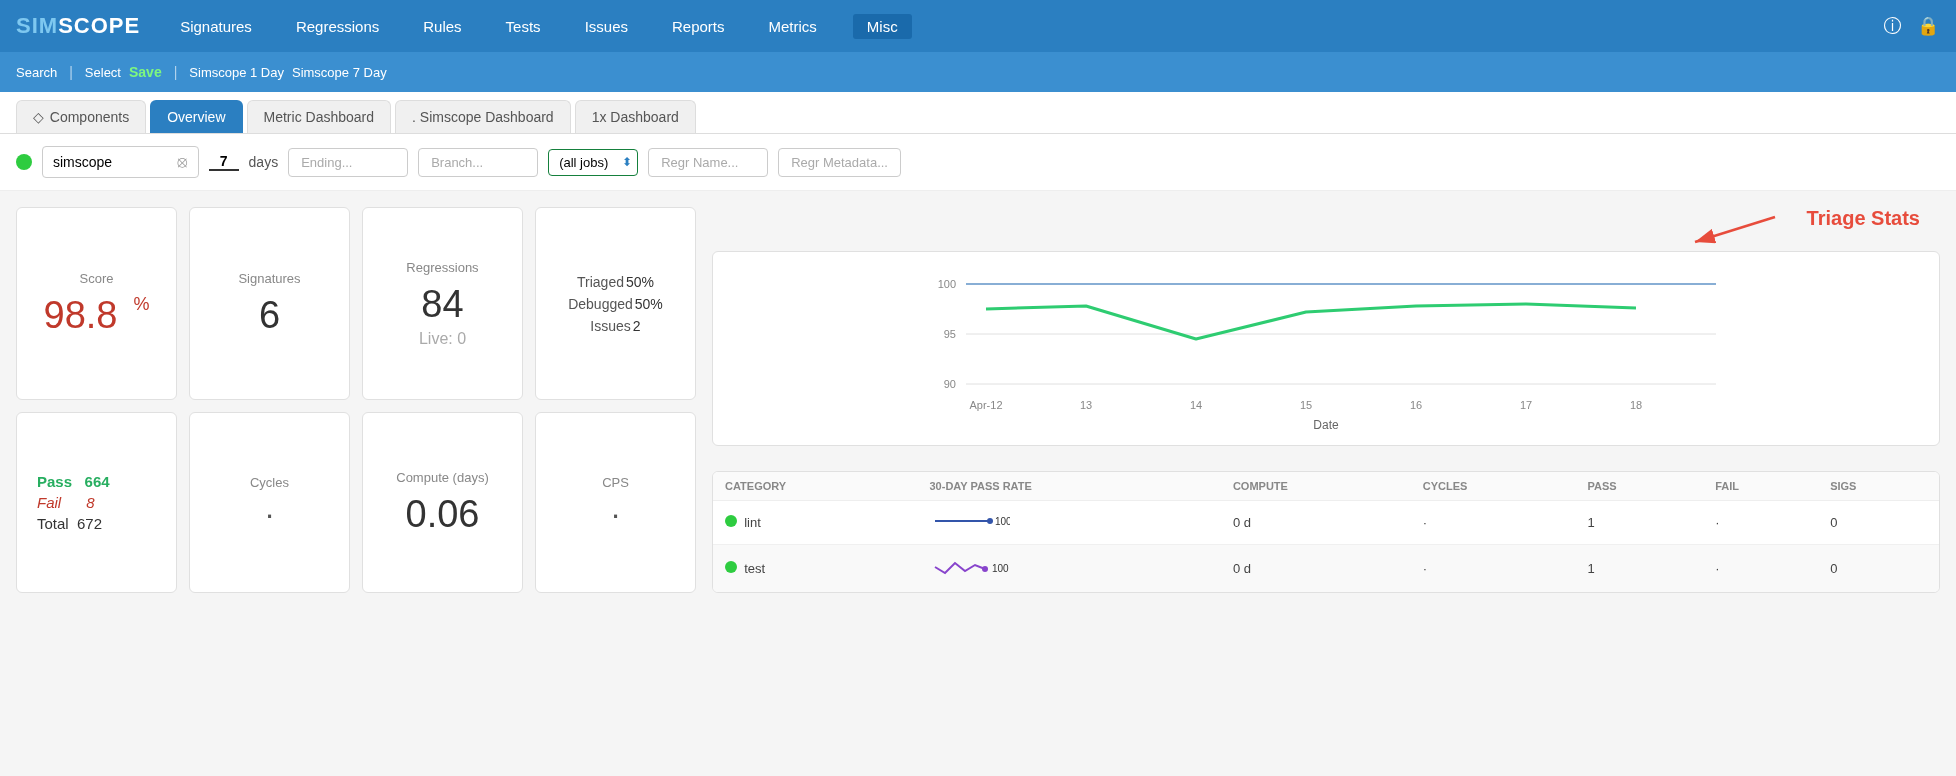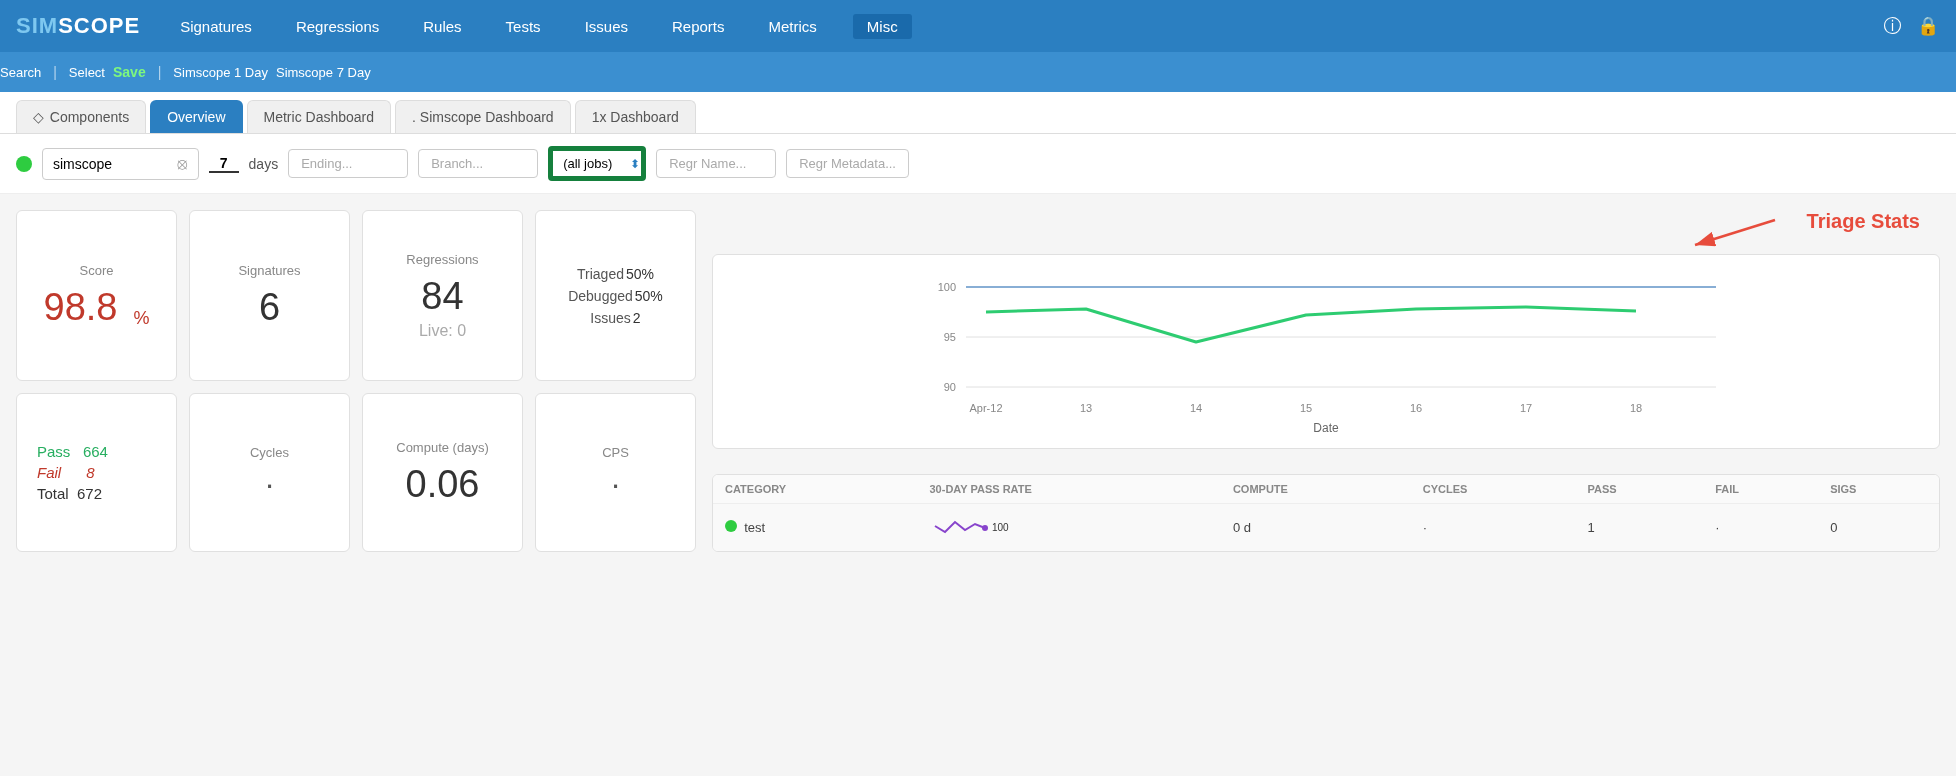--- a/index.html
+++ b/index.html
@@ -49,21 +49,21 @@
       color: white;
       font-size: 18px;
       cursor: pointer;
     }
 
     
     .sub-nav {
       background: #3b8fd0;
       display: flex;
       align-items: center;
-      padding: 0 0;
+      padding: 0 16px;
       height: 40px;
       gap: 8px;
     }
     .sub-nav-item {
       color: white;
       font-size: 13px;
       cursor: pointer;
     }
     .sub-nav-sep {
       color: rgba(255,255,255,0.6);
@@ -159,21 +159,21 @@
       padding: 6px 12px;
       font-size: 13px;
       color: #aaa;
       background: white;
       min-width: 120px;
     }
     .select-wrapper {
       position: relative;
     }
     .select-wrapper select {
-      border: 5px solid #15803d;
+      border: 1px solid #15803d;
       border-radius: 4px;
       padding: 5px 28px 5px 10px;
       font-size: 13px;
       background: white;
       appearance: none;
       cursor: pointer;
     }
     .select-wrapper::after {
       content: '⬍';
       position: absolute;
@@ -252,21 +252,21 @@
     }
     .triage-key { color: #555; }
     .triage-val { color: #333; font-weight: 500; }
     .pass-fail-card {
       display: flex;
       flex-direction: column;
       align-items: flex-start;
       padding: 16px 20px;
       gap: 4px;
     }
-    .pass-row { color: #27ae60; font-size: 15px; font-weight: 400; }
+    .pass-row { color: #27ae60; font-size: 15px; font-weight: 700; }
     .fail-row { color: #c0392b; font-size: 15px; font-weight: 500; font-style: italic; }
     .total-row { color: #333; font-size: 15px; font-weight: 500; }
     .dot-value {
       font-size: 32px;
       color: #555;
       line-height: 1;
     }
 
     
     .right-panel {
@@ -397,21 +397,21 @@
   <div class="filter-placeholder">Regr Name...</div>
   <div class="filter-placeholder">Regr Metadata...</div>
 </div>
 
 <div class="main-content">
 
   <div class="stats-grid">
 
     <div class="stat-card">
       <div class="stat-label">Score</div>
-      <div style="display:flex;align-items:flex-end;gap:16px">
+      <div style="display:flex;align-items:flex-start;gap:16px">
         <span class="stat-value-red">98.8</span>
         <span class="stat-pct">%</span>
       </div>
     </div>
     <div class="stat-card">
       <div class="stat-label">Signatures</div>
       <div class="stat-value-dark">6</div>
     </div>
     <div class="stat-card">
       <div class="stat-label">Regressions</div>
@@ -510,20 +510,39 @@
             <th>CATEGORY</th>
             <th>30-DAY PASS RATE</th>
             <th>COMPUTE</th>
             <th>CYCLES</th>
             <th>PASS</th>
             <th>FAIL</th>
             <th>SIGS</th>
           </tr>
         </thead>
         <tbody>
+          <tr>
+            <td>
+              <span class="table-green-dot"></span>&nbsp;
+              <span>lint</span>
+            </td>
+            <td>
+              
+              <svg width="80" height="20" viewBox="0 0 80 20">
+                <line x1="5" y1="10" x2="60" y2="10" stroke="#3355aa" stroke-width="2"></line>
+                <circle cx="60" cy="10" r="3" fill="#3355aa"></circle>
+                <text x="65" y="14" font-size="10" fill="#333">100</text>
+              </svg>
+            </td>
+            <td>0 d</td>
+            <td>·</td>
+            <td>1</td>
+            <td>·</td>
+            <td>0</td>
+          </tr>
           <tr style="background:#f9f9f9;">
             <td>
               <span class="table-green-dot"></span>&nbsp;
               <span>test</span>
             </td>
             <td>
               
               <svg width="90" height="24" viewBox="0 0 90 24">
                 <polyline points="5,12 15,18 25,8 35,16 45,10 55,14" fill="none" stroke="#8844cc" stroke-width="2"></polyline>
                 <circle cx="55" cy="14" r="3" fill="#8844cc"></circle>

